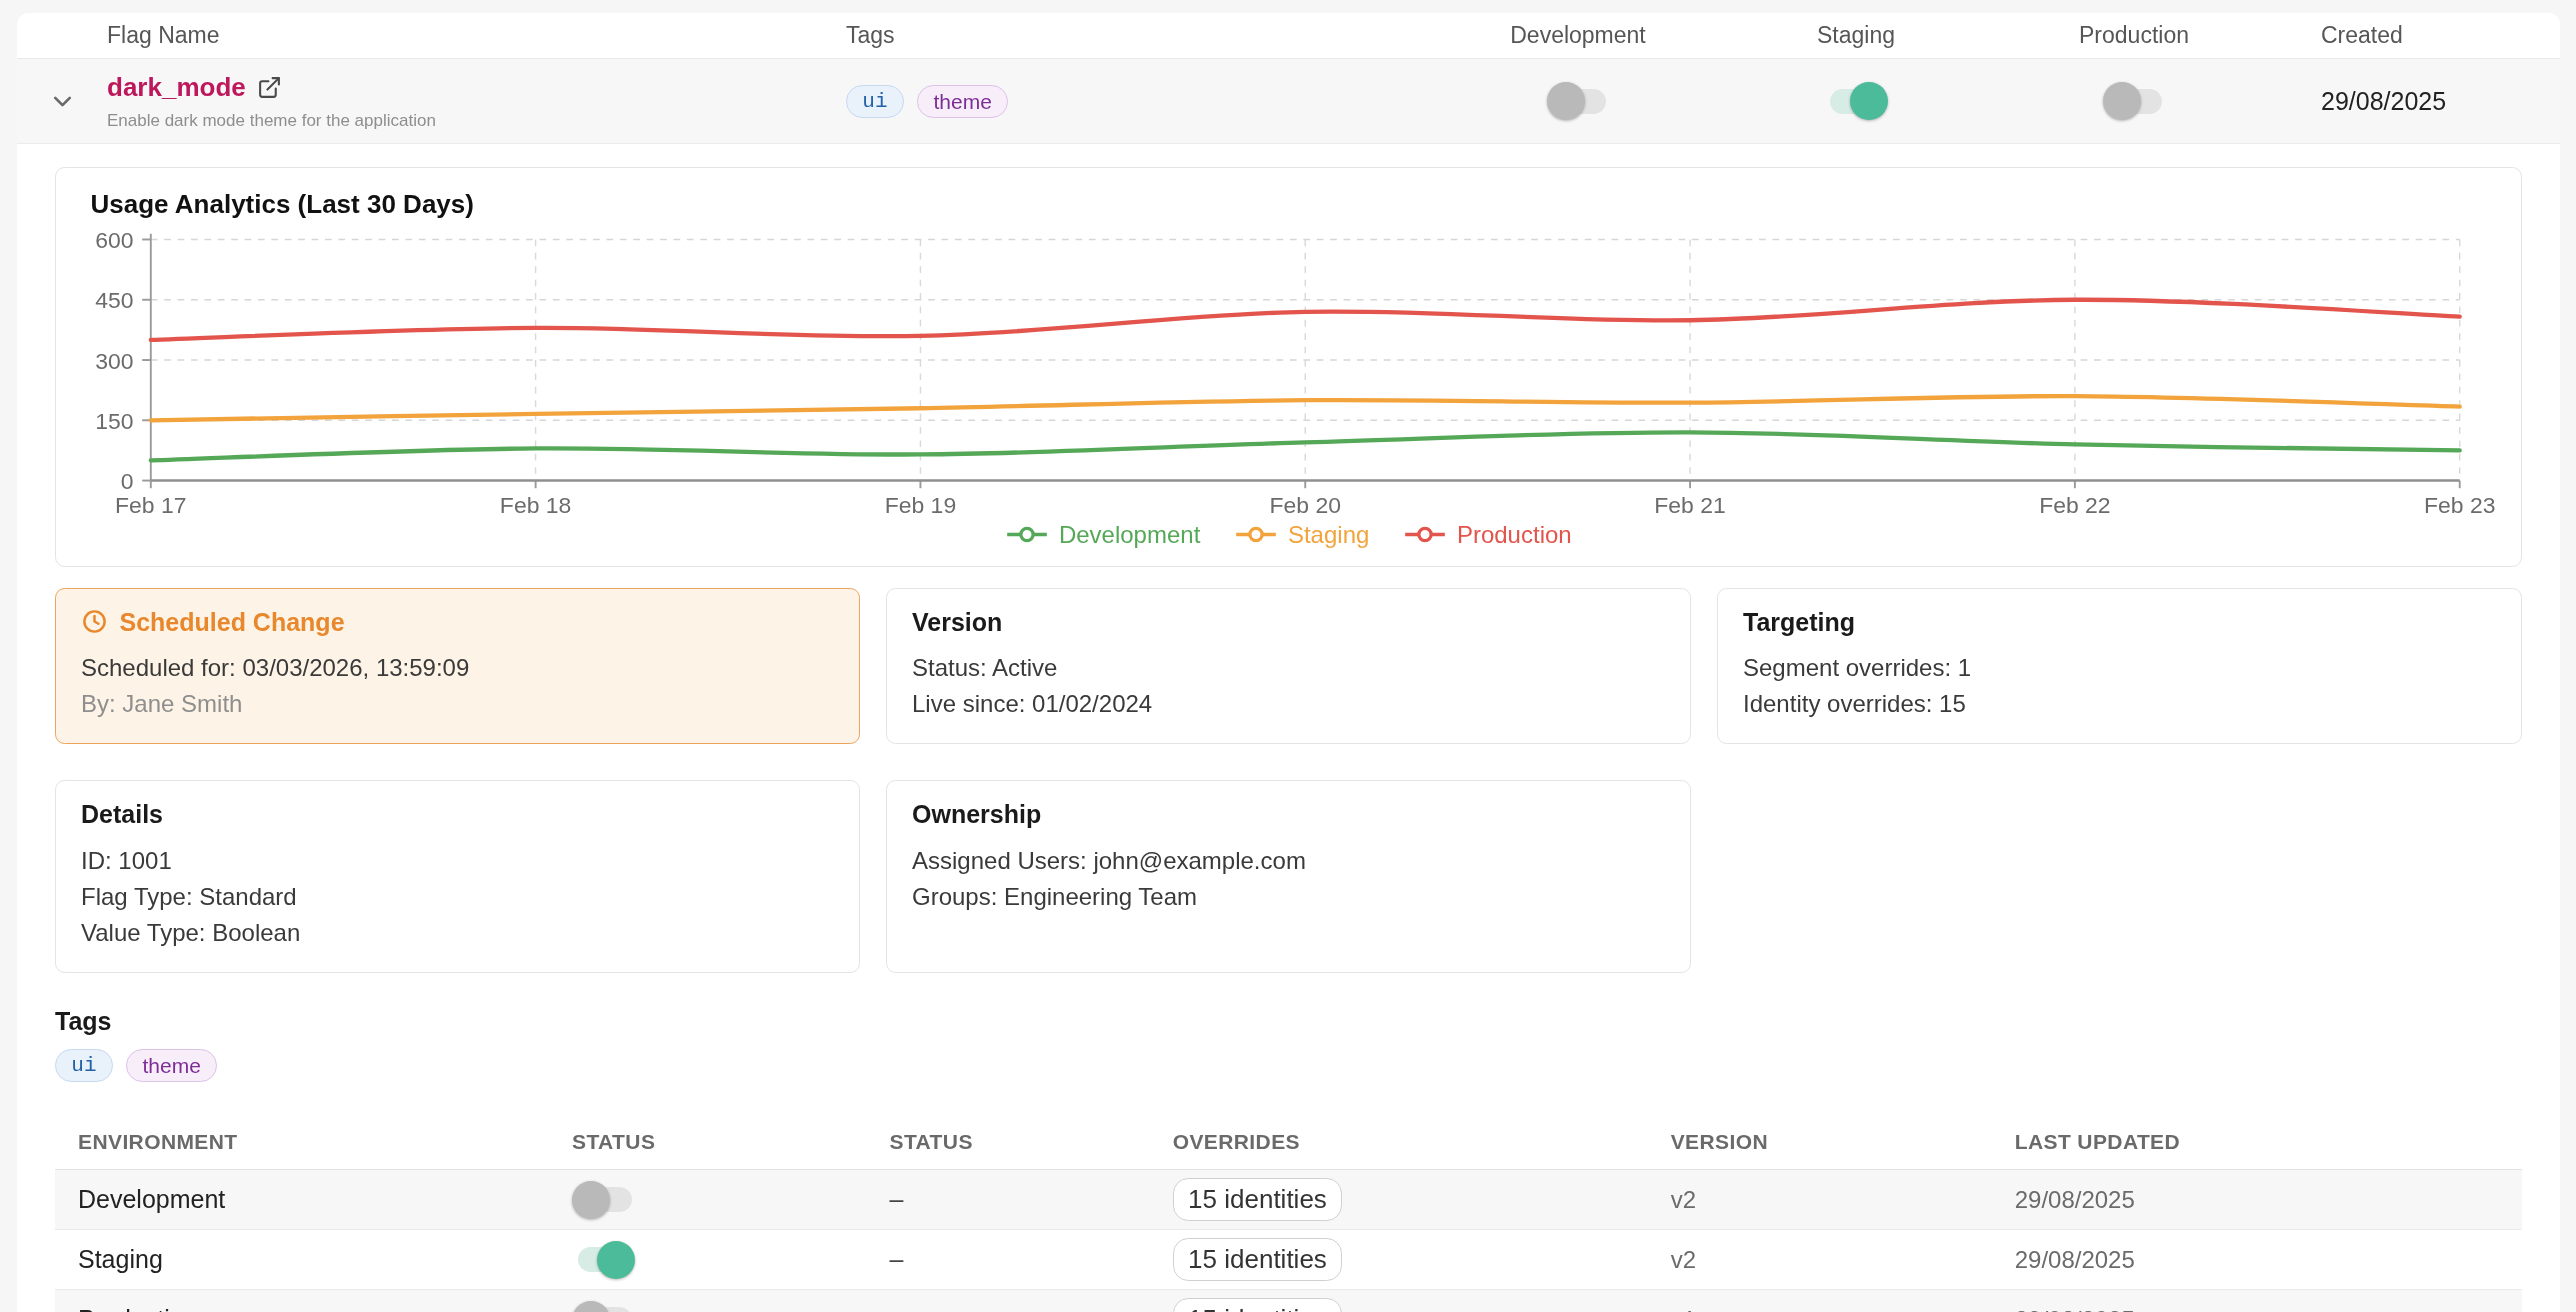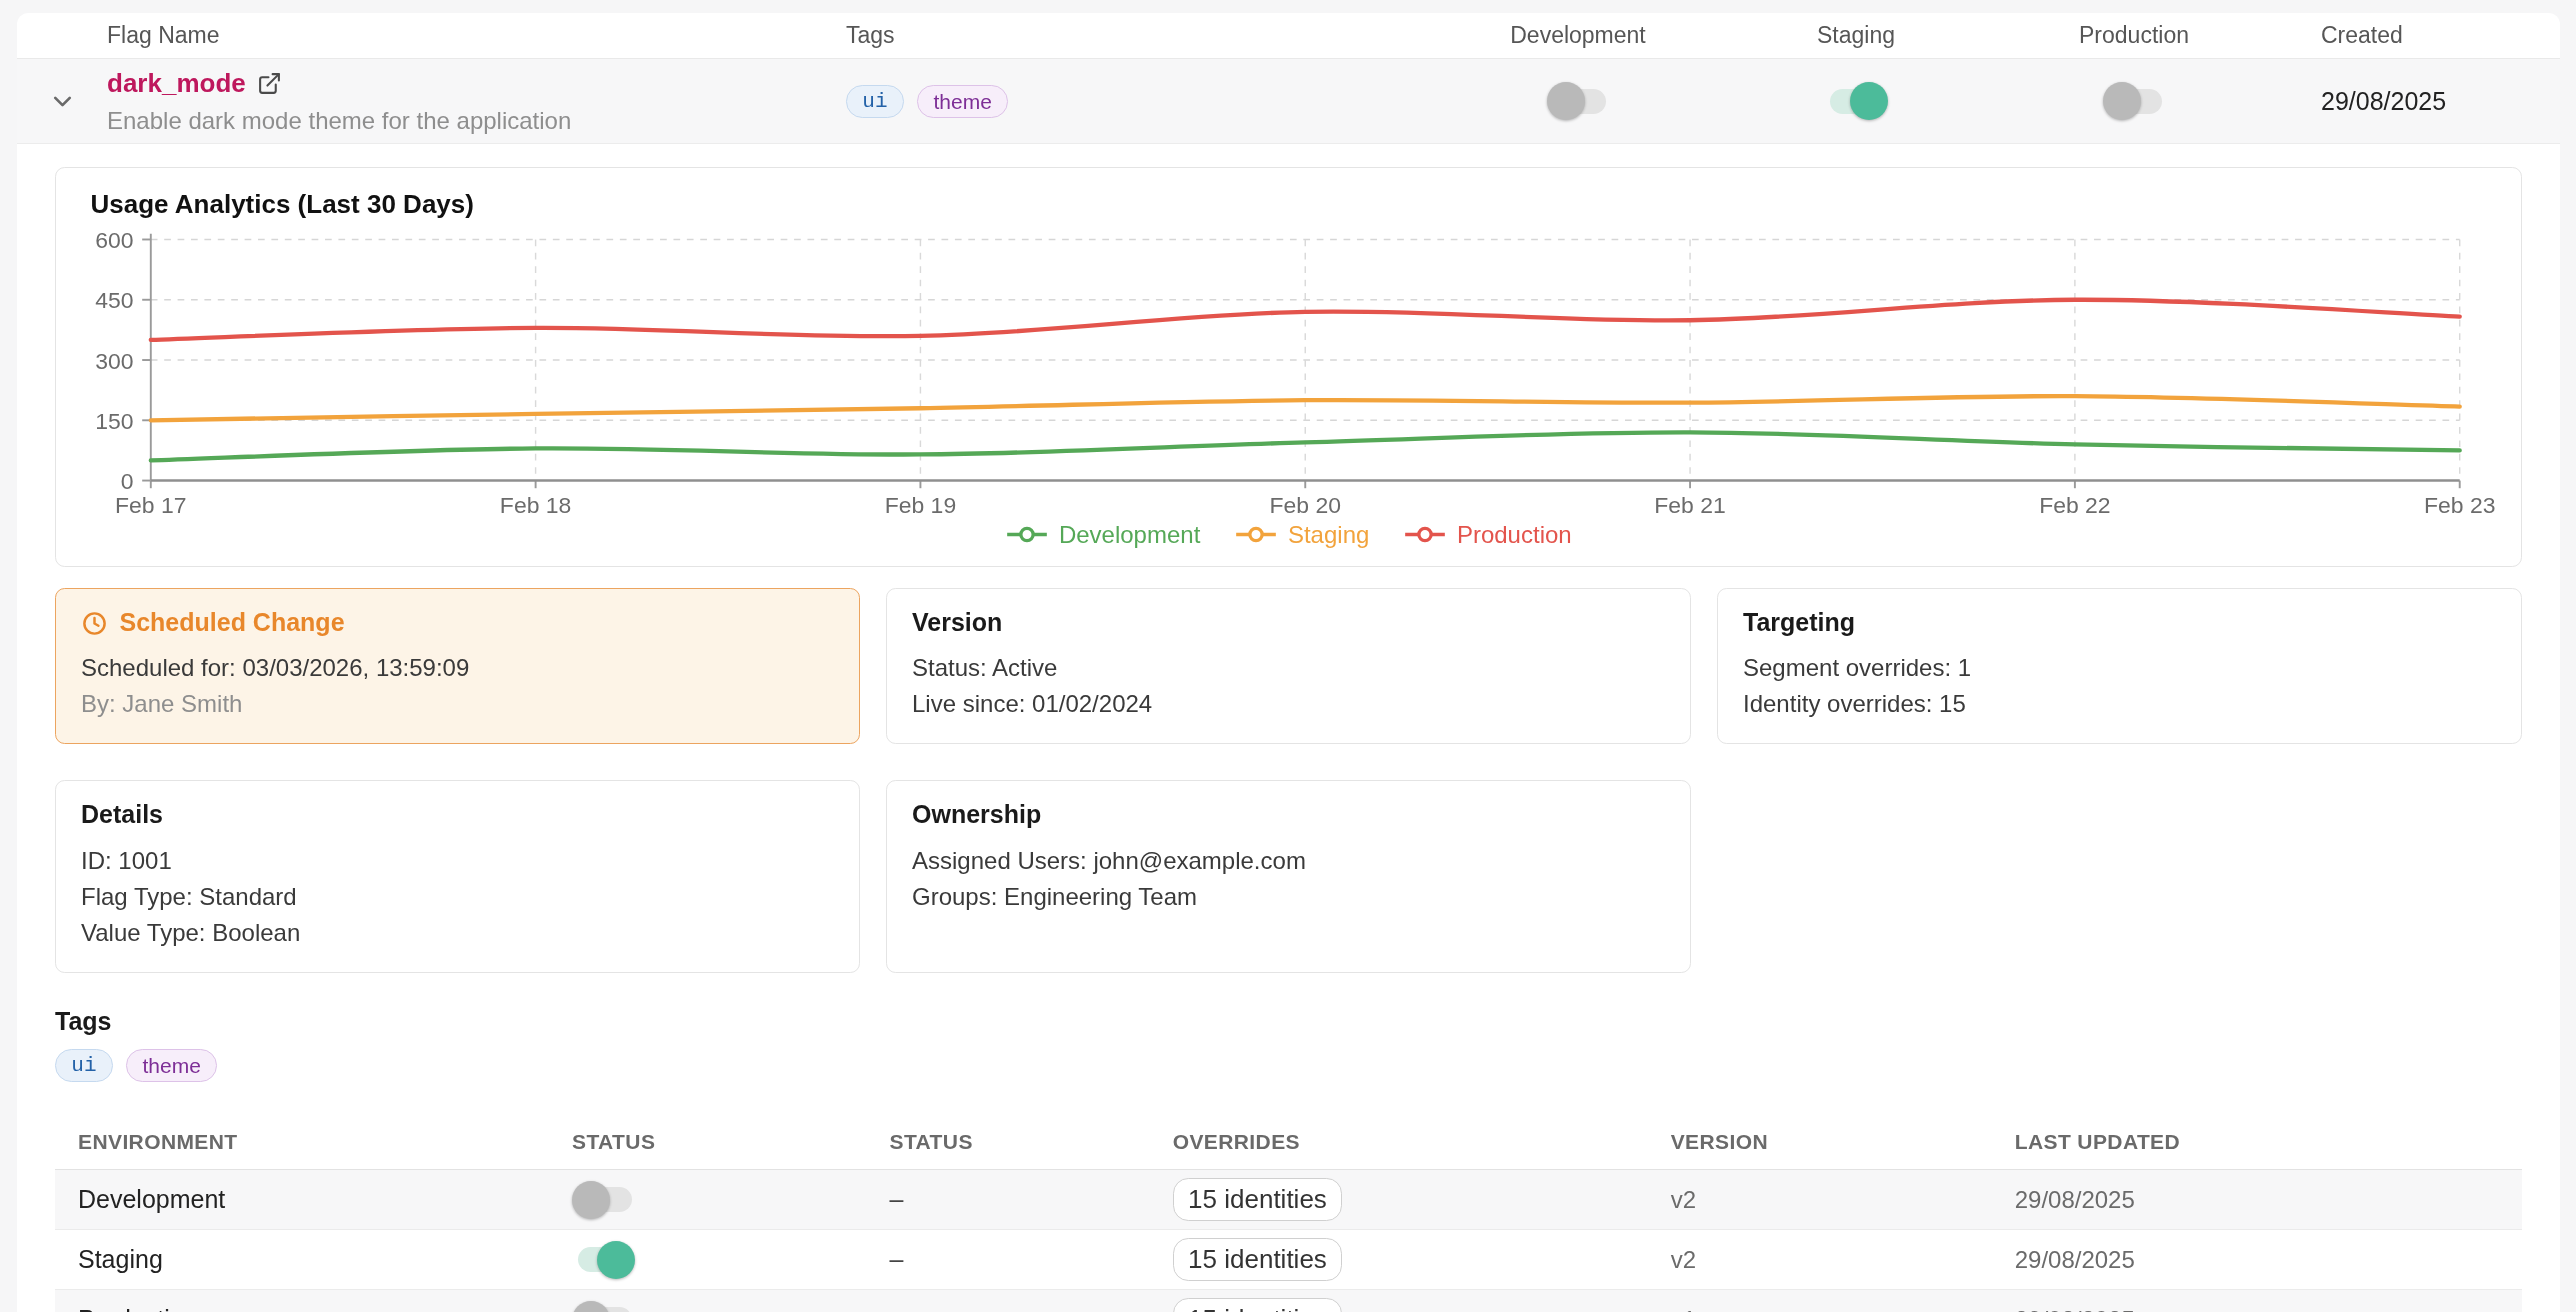--- a/index.html
+++ b/index.html
@@ -15,21 +15,21 @@
   .c-tags     { width:593px; display:flex; gap:13.4px; align-items:center; }
   .c-env      { width:278px; text-align:center; }
   .c-created  { width:287px; padding-left:48px; }
 
   .flag-header-row { height:46px; border-bottom:1px solid #e9e9e9; }
   .flag-header-row .th { font-size:23px; color:#565656; }
   .flag-header-row .c-env { display:block; }
 
   .flag-row { height:85px; background:#f7f7f8; border-bottom:1px solid #ececec; }
   .flag-title { font-size:26px; font-weight:bold; color:#be185d; display:flex; align-items:center; gap:11.5px; }
-  .flag-desc  { font-size:24px; color:#8e8e8e; margin-top:7.7px; }
+  .flag-desc  { font-size:17px; color:#8e8e8e; margin-top:7.7px; }
 
   .pill { display:inline-flex; align-items:center; height:33px; padding:0 15.3px; border-radius:16.3px;
           font-size:21px; line-height:1; }
   .pill.blue   { background:#e9f1fa; border:1px solid #c5d9ef; color:#2462a8;font-family:Liberation Mono, monospace; }
   .pill.purple { background:#f7eefa; border:1px solid #ddc2e8; color:#7d2e96; }
 
   
   .switch { position:relative; display:inline-block; width:63px; height:38px; vertical-align:middle; cursor:pointer; }
   .switch .track { position:absolute; left:5.7px; top:6.7px; width:54px; height:25px; border-radius:12.4px; background:#e3e3e3; }
   .switch .knob  { position:absolute; top:0; left:0; width:38px; height:38px; border-radius:50%;
@@ -48,21 +48,21 @@
   .legend { display:flex; justify-content:center; align-items:center; gap:34px; margin:5.7px 0 7.7px 0; }
   .legend-item { display:flex; align-items:center; gap:9.6px; font-size:24px; }
 
   .cards-grid { display:grid; grid-template-columns:repeat(3,1fr); column-gap:26px; row-gap:36px; margin-top:21px; }
   .card { background:#fff; border:1px solid #e4e4e4; border-radius:9.6px; padding:19px 25px 21px 25px; }
   .card-title { font-size:25px; font-weight:600; color:#1a1a1a; margin-bottom:13.4px; }
   .card-line  { font-size:24px; color:#3a3a3a; line-height:36px; }
   .card-line.muted { color:#8e8e8e; }
 
   .card.scheduled { background:#fdf4e7; border:1.4px solid #eca45f; }
-  .card.scheduled .card-title { color:#e8872b; display:flex; align-items:flex-end; gap:11.5px; }
+  .card.scheduled .card-title { color:#e8872b; display:flex; align-items:flex-start; gap:11.5px; }
 
   .tags-section { margin-top:34px; }
   .tags-title { font-size:25px; font-weight:600; color:#1a1a1a; }
   .tags-pills { margin-top:13.4px; display:flex; gap:13.4px; }
 
   
   table.envs { width:100%; border-collapse:collapse; margin-top:38px; table-layout:fixed; }
   table.envs th { text-align:left; font-size:21px; font-weight:700; color:#6a6a6a; letter-spacing:0.4px;
                   padding:9.6px 0 15.3px 0; border-bottom:1px solid #e2e2e2; }
   table.envs td { padding:0; height:60px; vertical-align:middle; border-bottom:1px solid #ebebeb; }

